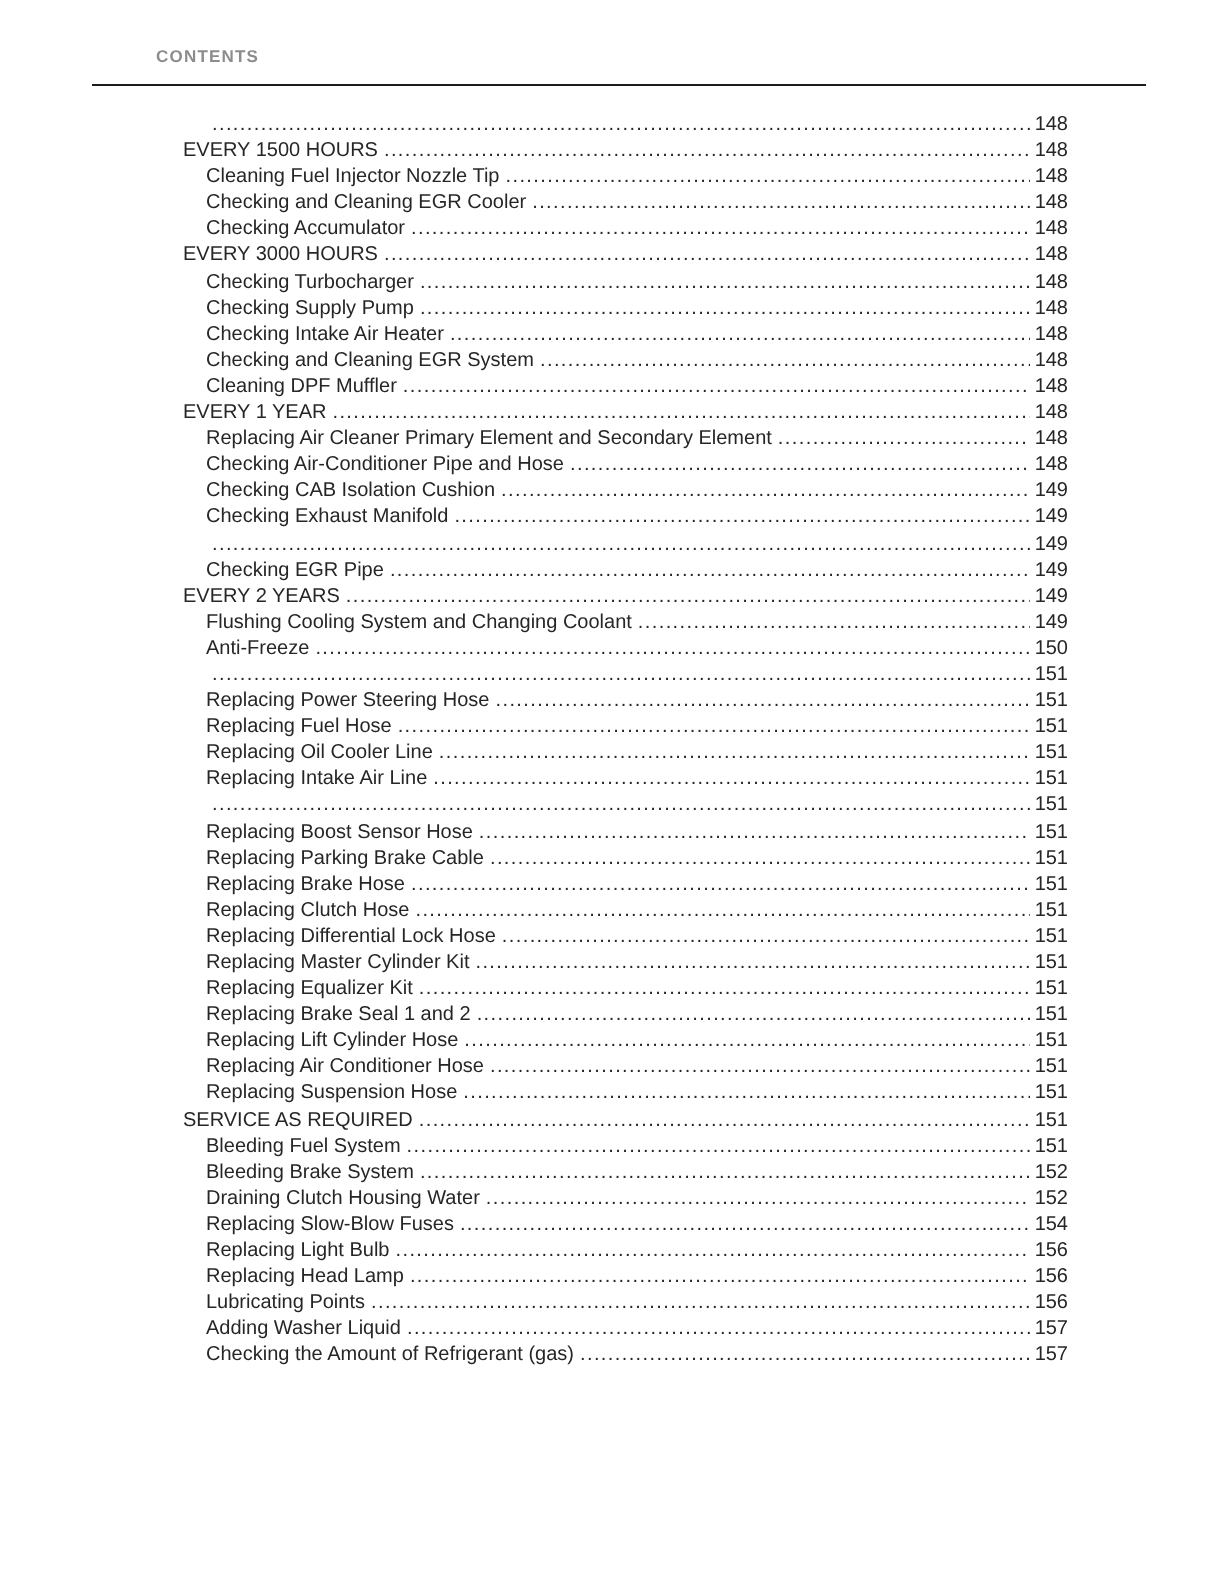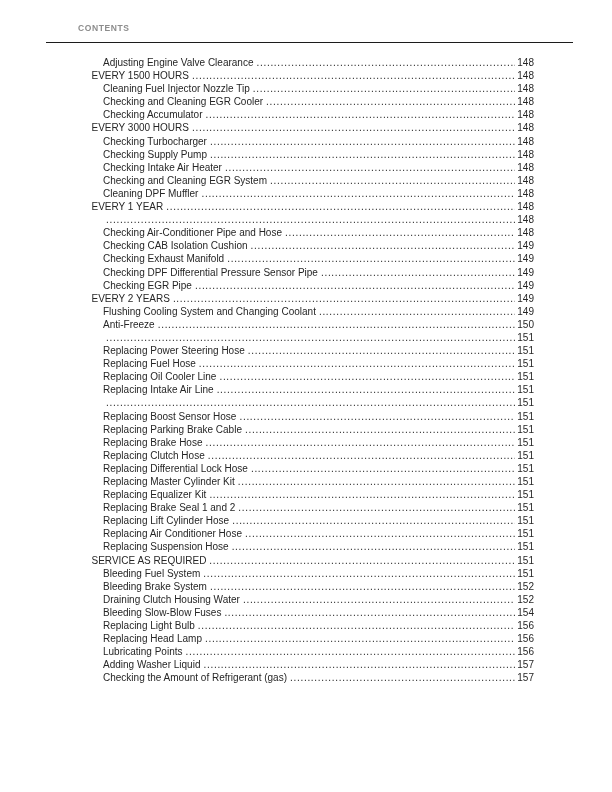--- a/index.html
+++ b/index.html
@@ -65,21 +65,20 @@
   }
 </style>
 </head>
 <body>
 
 <div class="page">
   <div class="header-label">CONTENTS</div>
   <div class="rule rule-top"></div>
   <div class="toc" id="toc">
       <div class="toc-row level-2">
-    <span class="toc-label">Adjusting Engine Valve Clearance</span>
     <span class="toc-dots"></span>
     <span class="toc-page">148</span>
   </div>
       <div class="toc-row level-1">
     <span class="toc-label">EVERY 1500 HOURS</span>
     <span class="toc-dots"></span>
     <span class="toc-page">148</span>
   </div>
       <div class="toc-row level-2">
     <span class="toc-label">Cleaning Fuel Injector Nozzle Tip</span>
@@ -125,40 +124,40 @@
     <span class="toc-label">Cleaning DPF Muffler</span>
     <span class="toc-dots"></span>
     <span class="toc-page">148</span>
   </div>
       <div class="toc-row level-1">
     <span class="toc-label">EVERY 1 YEAR</span>
     <span class="toc-dots"></span>
     <span class="toc-page">148</span>
   </div>
       <div class="toc-row level-2">
+    <span class="toc-label">Replacing Air Cleaner Primary Element and Secondary Element</span>
     <span class="toc-dots"></span>
     <span class="toc-page">148</span>
   </div>
       <div class="toc-row level-2">
     <span class="toc-label">Checking Air-Conditioner Pipe and Hose</span>
     <span class="toc-dots"></span>
     <span class="toc-page">148</span>
   </div>
       <div class="toc-row level-2">
     <span class="toc-label">Checking CAB Isolation Cushion</span>
     <span class="toc-dots"></span>
     <span class="toc-page">149</span>
   </div>
       <div class="toc-row level-2">
     <span class="toc-label">Checking Exhaust Manifold</span>
     <span class="toc-dots"></span>
     <span class="toc-page">149</span>
   </div>
       <div class="toc-row level-2">
-    <span class="toc-label">Checking DPF Differential Pressure Sensor Pipe</span>
     <span class="toc-dots"></span>
     <span class="toc-page">149</span>
   </div>
       <div class="toc-row level-2">
     <span class="toc-label">Checking EGR Pipe</span>
     <span class="toc-dots"></span>
     <span class="toc-page">149</span>
   </div>
       <div class="toc-row level-1">
     <span class="toc-label">EVERY 2 YEARS</span>
@@ -272,21 +271,21 @@
     <span class="toc-label">Bleeding Brake System</span>
     <span class="toc-dots"></span>
     <span class="toc-page">152</span>
   </div>
       <div class="toc-row level-2">
     <span class="toc-label">Draining Clutch Housing Water</span>
     <span class="toc-dots"></span>
     <span class="toc-page">152</span>
   </div>
       <div class="toc-row level-2">
-    <span class="toc-label">Bleeding Slow-Blow Fuses</span>
+    <span class="toc-label">Replacing Slow-Blow Fuses</span>
     <span class="toc-dots"></span>
     <span class="toc-page">154</span>
   </div>
       <div class="toc-row level-2">
     <span class="toc-label">Replacing Light Bulb</span>
     <span class="toc-dots"></span>
     <span class="toc-page">156</span>
   </div>
       <div class="toc-row level-2">
     <span class="toc-label">Replacing Head Lamp</span>

